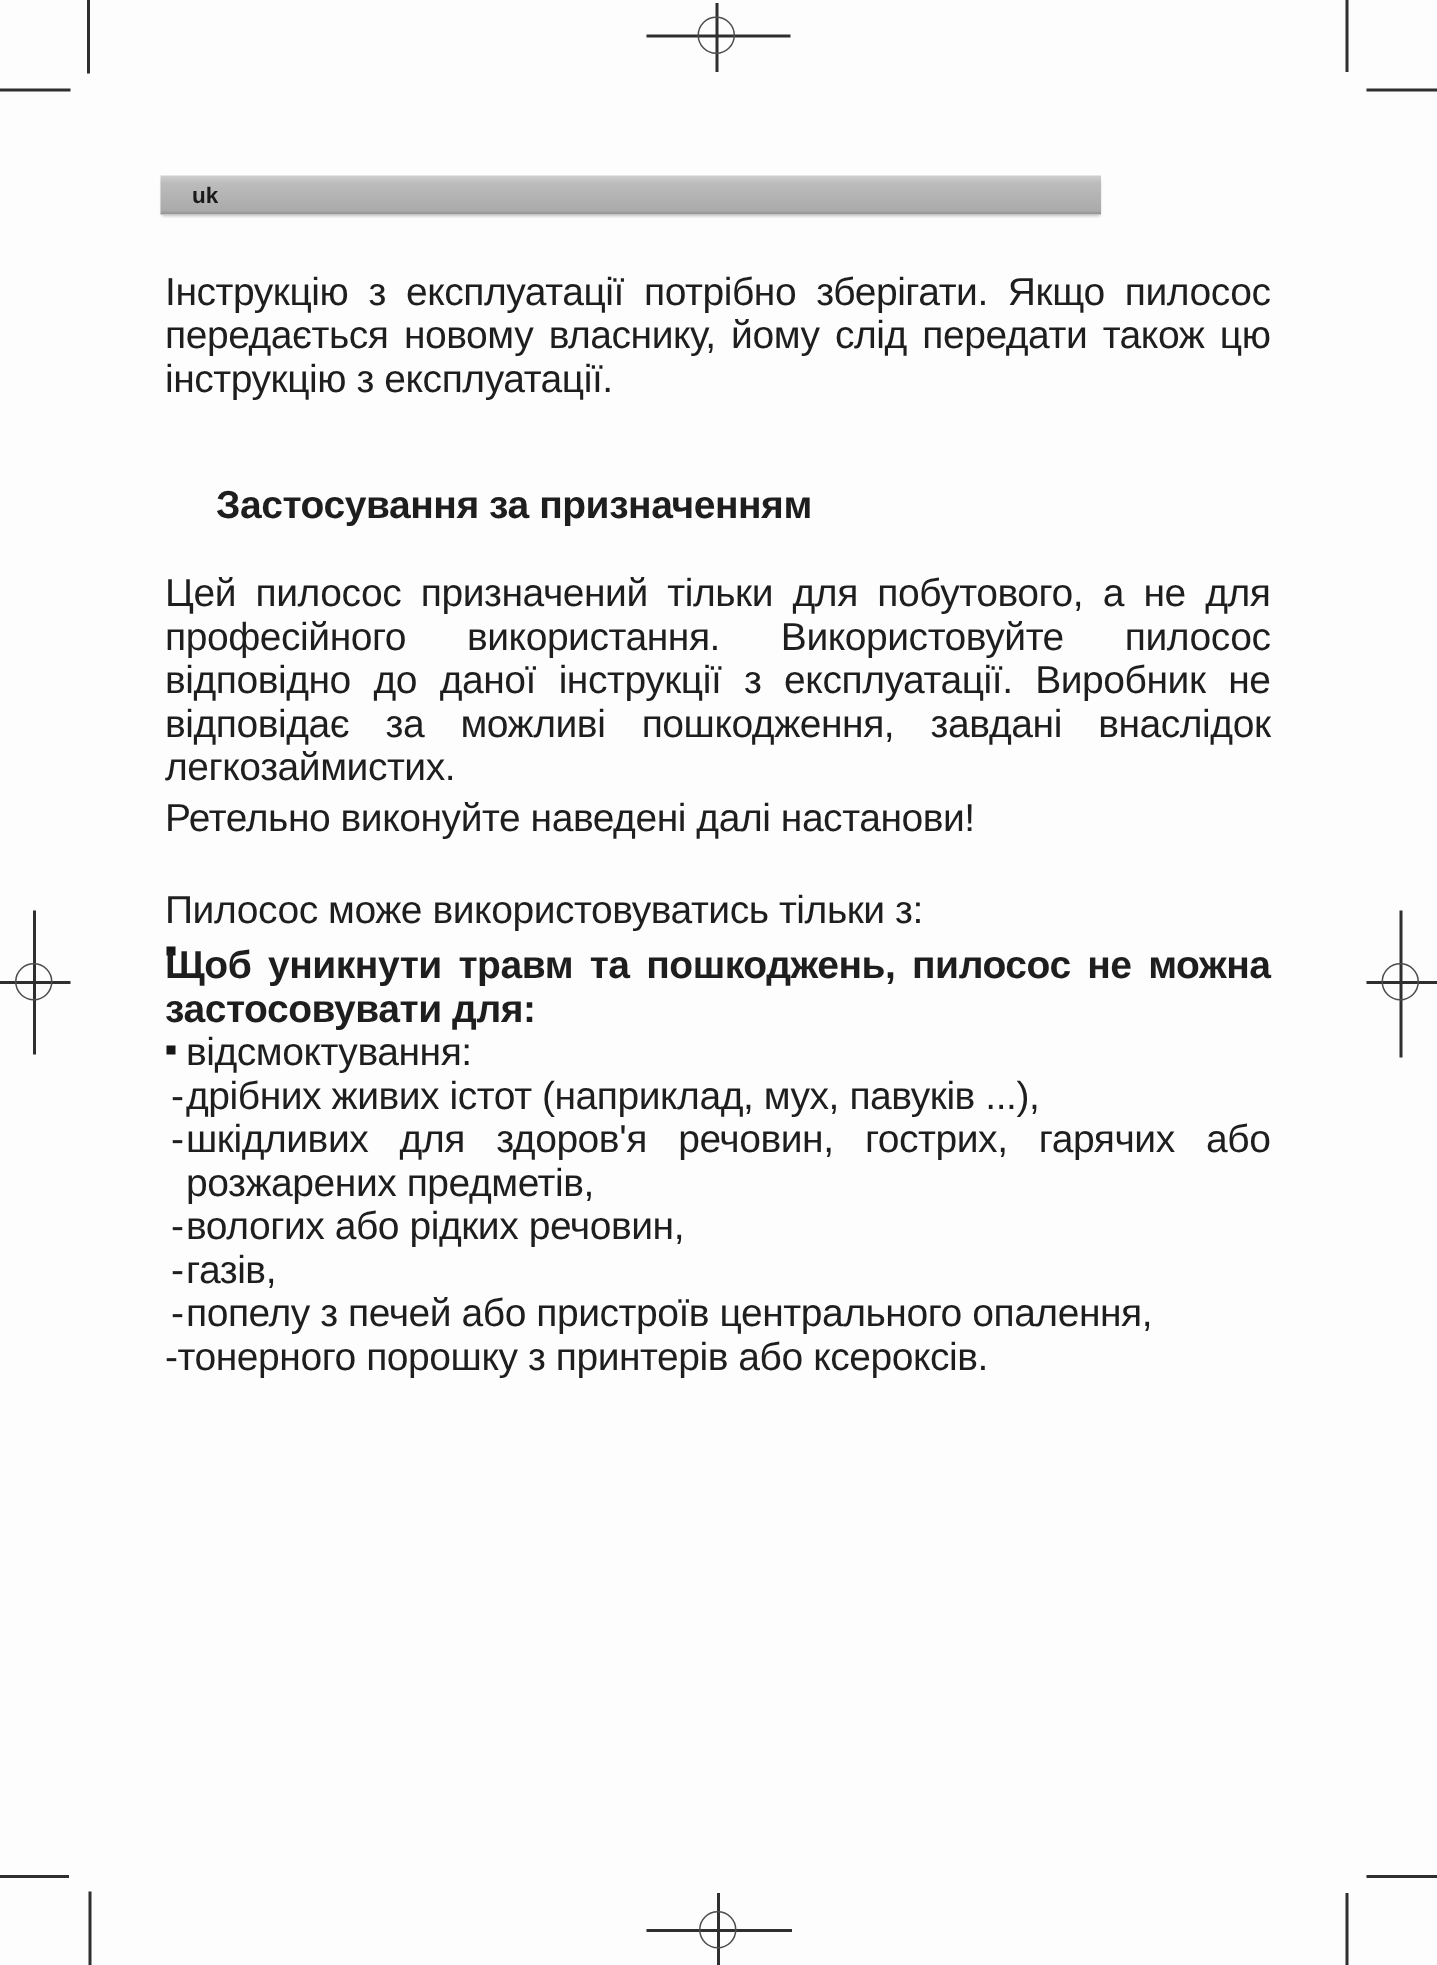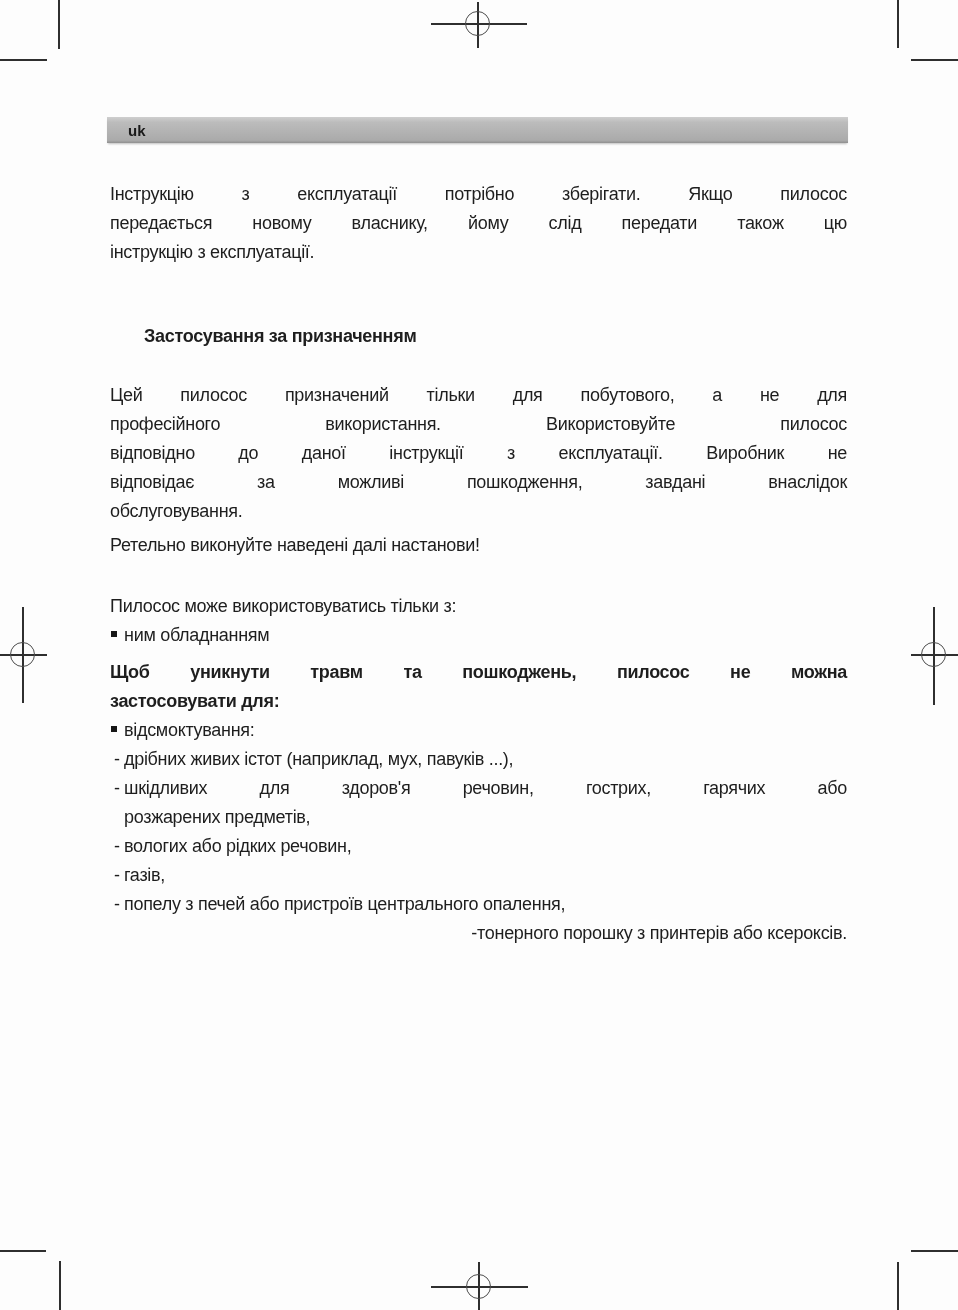--- a/index.html
+++ b/index.html
@@ -11,42 +11,42 @@
 
   
   .hline,.vline{position:absolute;background:#2f2f2f;}
   .hline{height:2px;}
   .vline{width:2px;}
   .regcircle{position:absolute;border:1.5px solid #4d4d4d;border-radius:50%;
     width:25px;height:25px;background:transparent;box-sizing:border-box;}
 
   
   .langbar{
-    position:absolute;left:107px;top:117px;width:741px;height:26px;
+    position:absolute;left:107px;top:117px;width:627px;height:26px;
     background:linear-gradient(#cfcfcf 0%,#bcbcbc 20%,#b3b3b3 55%,#aaaaaa 90%,#8f8f8f 100%);
     box-shadow:0 2px 2px -1px rgba(0,0,0,0.25);
     display:flex;align-items:center;
   }
   .langbar .lang{
     font-weight:bold;font-size:15px;color:#1a1a1a;margin-left:21px;letter-spacing:0;
   }
 
   
   .content{
     position:absolute;left:110px;top:143px;width:737px;
-    font-size:18px;line-height:29px;letter-spacing:-0.3px;
+    font-size:26px;line-height:29px;letter-spacing:-0.3px;
   }
   .block{position:relative;}
   .line{white-space:normal;}
   .jl{text-align:justify;text-align-last:justify;}
   .b-h{font-weight:bold;margin-left:34px;}
   .b-pb{font-weight:bold;}
   .b-bullet{padding-left:14px;}
   .b-dash{padding-left:14px;}
-  .b-dash-flush{padding-left:0;text-align:right;}
+  .b-dash-flush{padding-left:0;}
   .sq{position:absolute;left:1px;top:10px;width:6px;height:6px;background:#161616;}
   .dm{position:absolute;left:4px;top:0;}
 
   
   .content > .block:nth-child(1){margin-top:37px;}
   .content > .block:nth-child(2){margin-top:55px;}
   .content > .block:nth-child(3){margin-top:30px;}
   .content > .block:nth-child(4){margin-top:5px;}
   .content > .block:nth-child(5){margin-top:32px;}
   .content > .block:nth-child(7){margin-top:8px;}
@@ -92,31 +92,30 @@
         <div class="line">інструкцію з експлуатації.</div>
       </div>
       <div class="block b-h">
         <div class="line">Застосування за призначенням</div>
       </div>
       <div class="block b-p">
         <div class="line jl">Цей пилосос призначений тільки для побутового, а не для</div>
         <div class="line jl">професійного використання. Використовуйте пилосос</div>
         <div class="line jl">відповідно до даної інструкції з експлуатації. Виробник не</div>
         <div class="line jl">відповідає за можливі пошкодження, завдані внаслідок</div>
-        <div class="line">обслуговування.</div>
+        <div class="line">легкозаймистих.</div>
       </div>
       <div class="block b-p">
         <div class="line">Ретельно виконуйте наведені далі настанови!</div>
       </div>
       <div class="block b-p">
         <div class="line">Пилосос може використовуватись тільки з:</div>
       </div>
       <div class="block b-bullet">
         <span class="sq"></span>
-        <div class="line">ним обладнанням</div>
       </div>
       <div class="block b-pb">
         <div class="line jl">Щоб уникнути травм та пошкоджень, пилосос не можна</div>
         <div class="line">застосовувати для:</div>
       </div>
       <div class="block b-bullet">
         <span class="sq"></span>
         <div class="line">відсмоктування:</div>
       </div>
       <div class="block b-dash">

